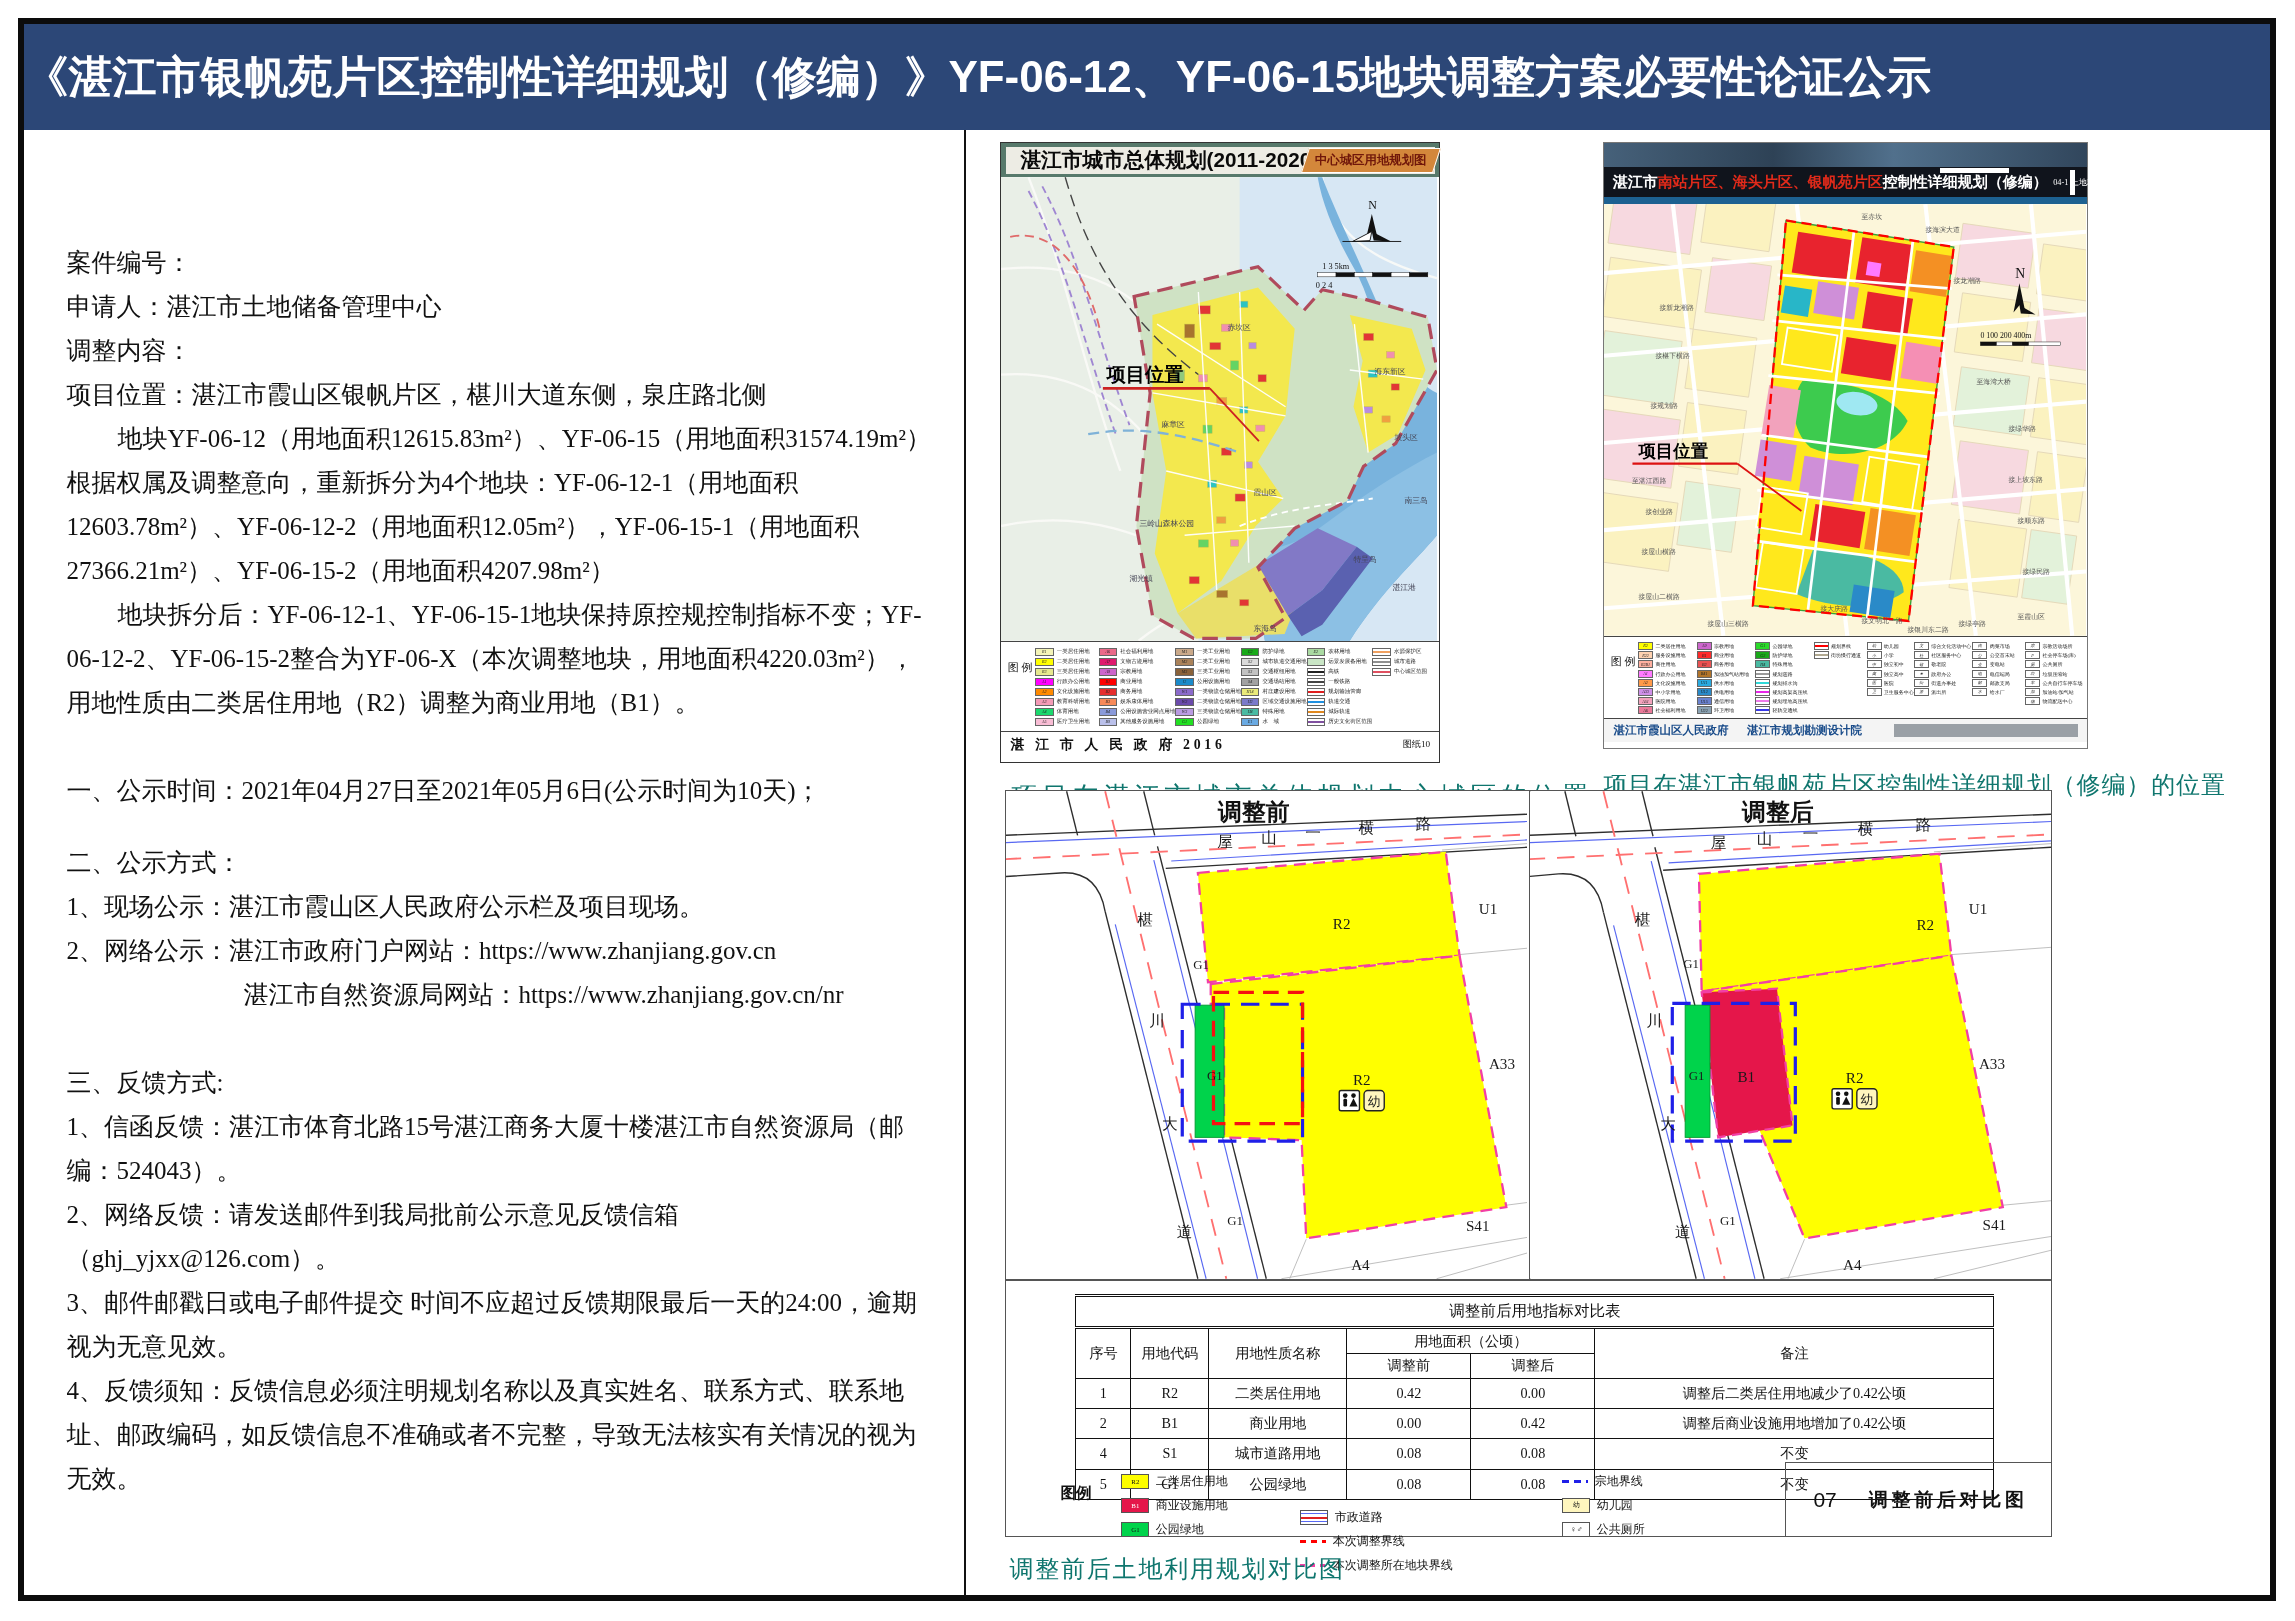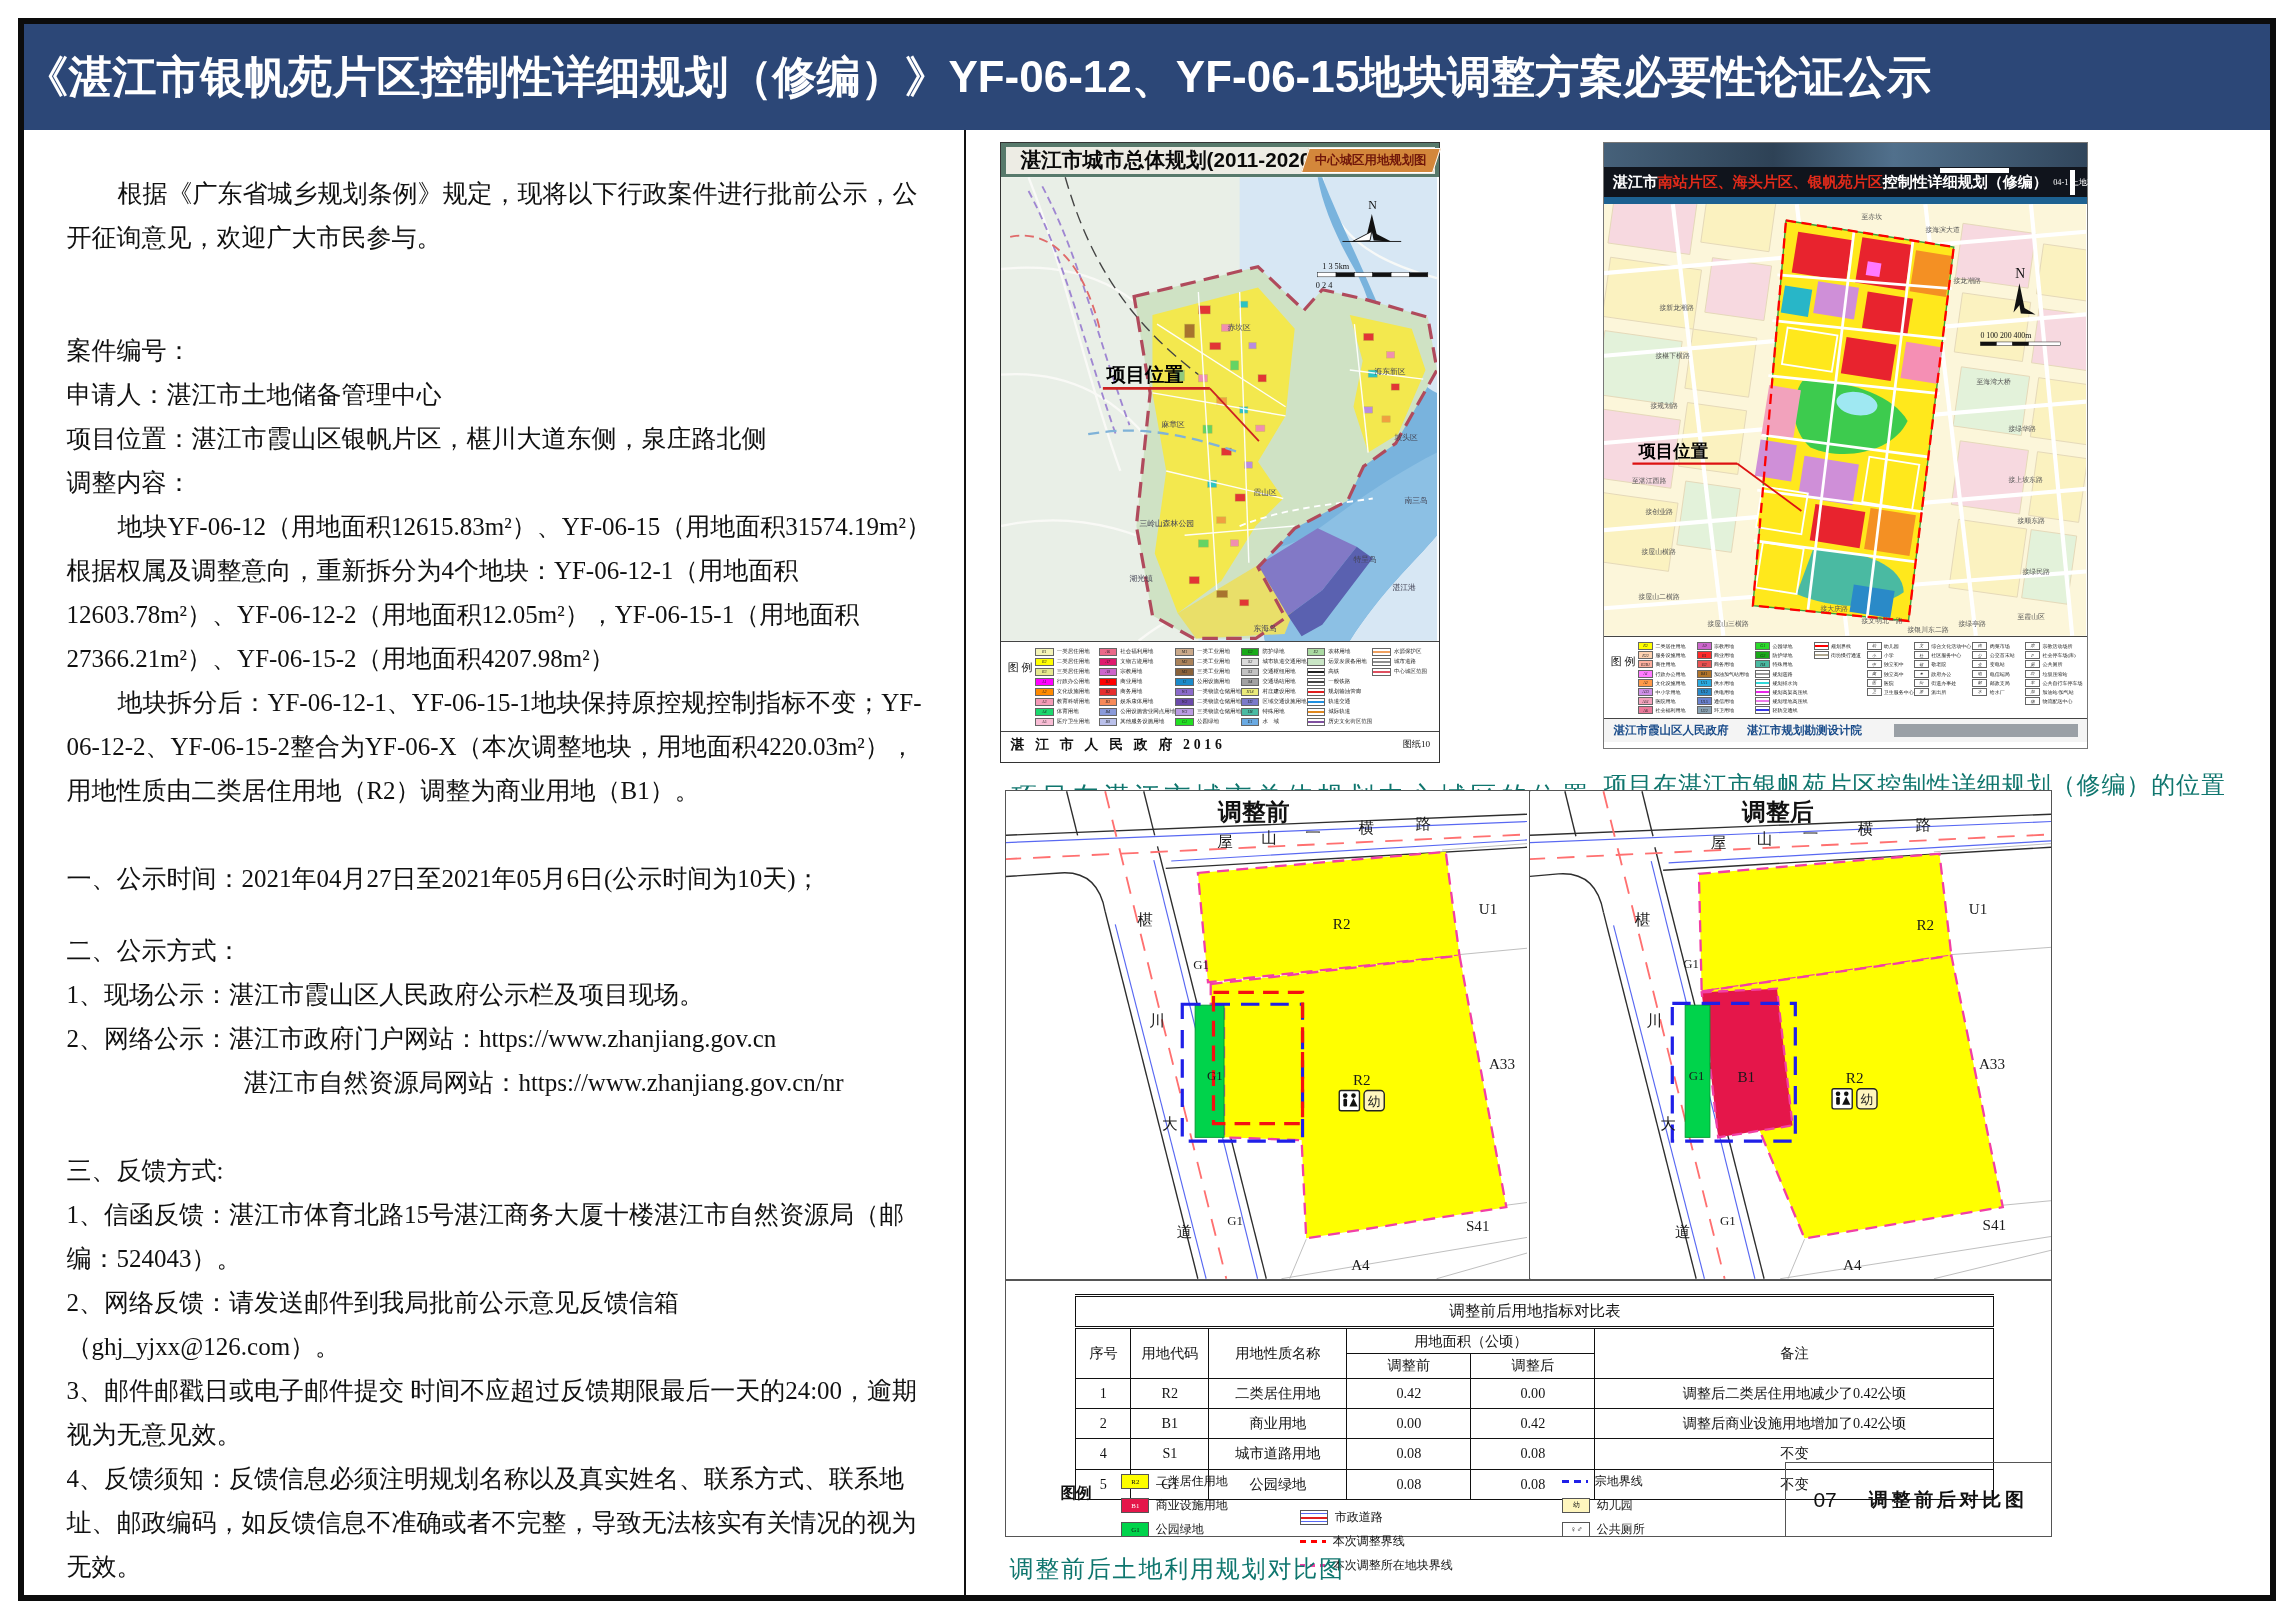--- a/index.html
+++ b/index.html
@@ -70,25 +70,24 @@
 <body>
 
 <div id="page">
 <div id="frame">
 
   <div id="hdr">
     <div class="t">《湛江市银帆苑片区控制性详细规划（修编）》YF-06-12、YF-06-15地块调整方案必要性论证公示</div>
   </div>
 
   <div id="leftcol">
-    <p class="ind">根据《广东省城乡规划条例》规定，现将以下行政案件进行批前公示，公开征询意见，欢迎广大市民参与。</p>
     <p class="g1">案件编号：</p>
     <p>申请人：湛江市土地储备管理中心</p>
+    <p>调整内容：</p>
     <p>项目位置：湛江市霞山区银帆片区，椹川大道东侧，泉庄路北侧</p>
-    <p>调整内容：</p>
     <p class="ind">地块YF-06-12（用地面积12615.83m²）、YF-06-15（用地面积31574.19m²）根据权属及调整意向，重新拆分为4个地块：YF-06-12-1（用地面积12603.78m²）、YF-06-12-2（用地面积12.05m²），YF-06-15-1（用地面积27366.21m²）、YF-06-15-2（用地面积4207.98m²）</p>
     <p class="ind">地块拆分后：YF-06-12-1、YF-06-15-1地块保持原控规控制指标不变；YF-06-12-2、YF-06-15-2整合为YF-06-X（本次调整地块，用地面积4220.03m²），用地性质由二类居住用地（R2）调整为商业用地（B1）。</p>
     <p class="g2">一、公示时间：2021年04月27日至2021年05月6日(公示时间为10天)；</p>
     <p class="g3">二、公示方式：</p>
     <p>1、现场公示：湛江市霞山区人民政府公示栏及项目现场。</p>
     <p>2、网络公示：湛江市政府门户网站：https://www.zhanjiang.gov.cn</p>
     <p class="sub-ind">湛江市自然资源局网站：https://www.zhanjiang.gov.cn/nr</p>
     <p class="g2">三、反馈方式:</p>
     <p>1、信函反馈：湛江市体育北路15号湛江商务大厦十楼湛江市自然资源局（邮编：524043）。</p>
     <p>2、网络反馈：请发送邮件到我局批前公示意见反馈信箱（ghj_yjxx@126.com）。</p>

